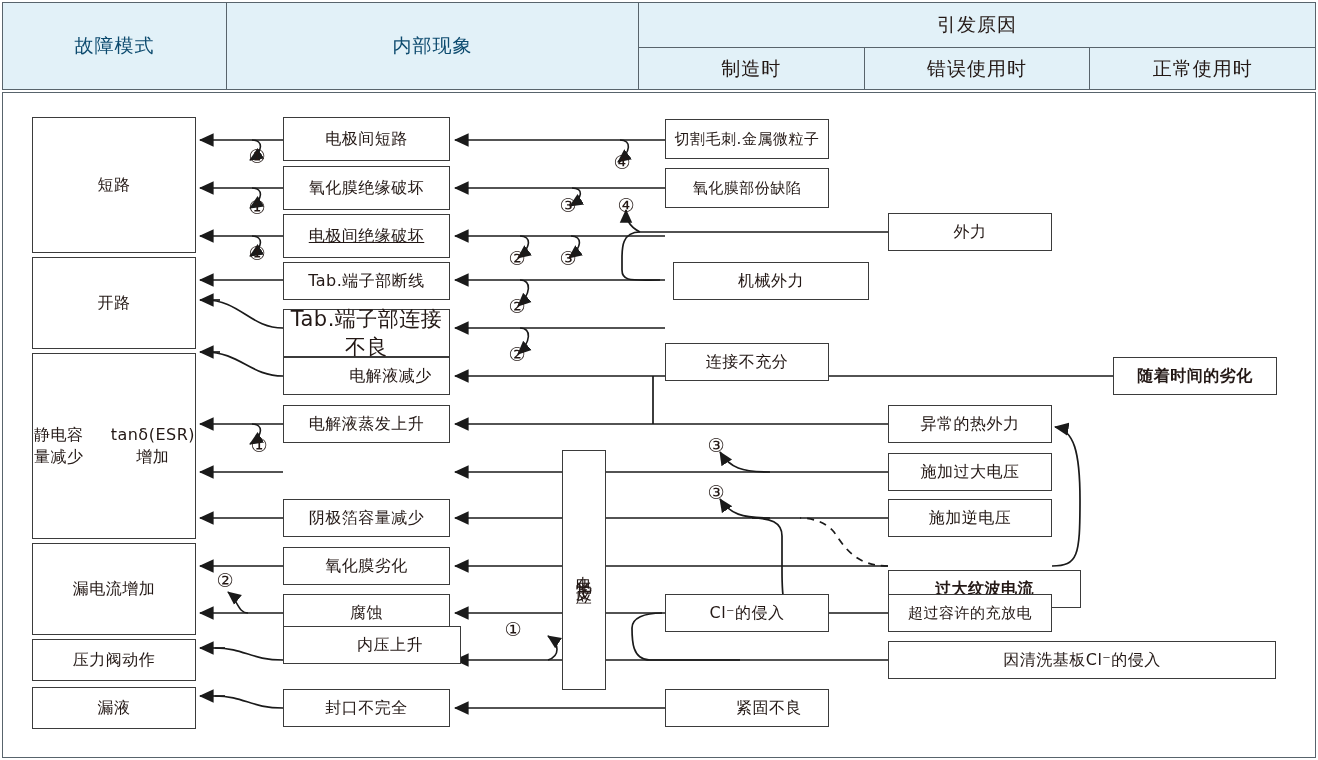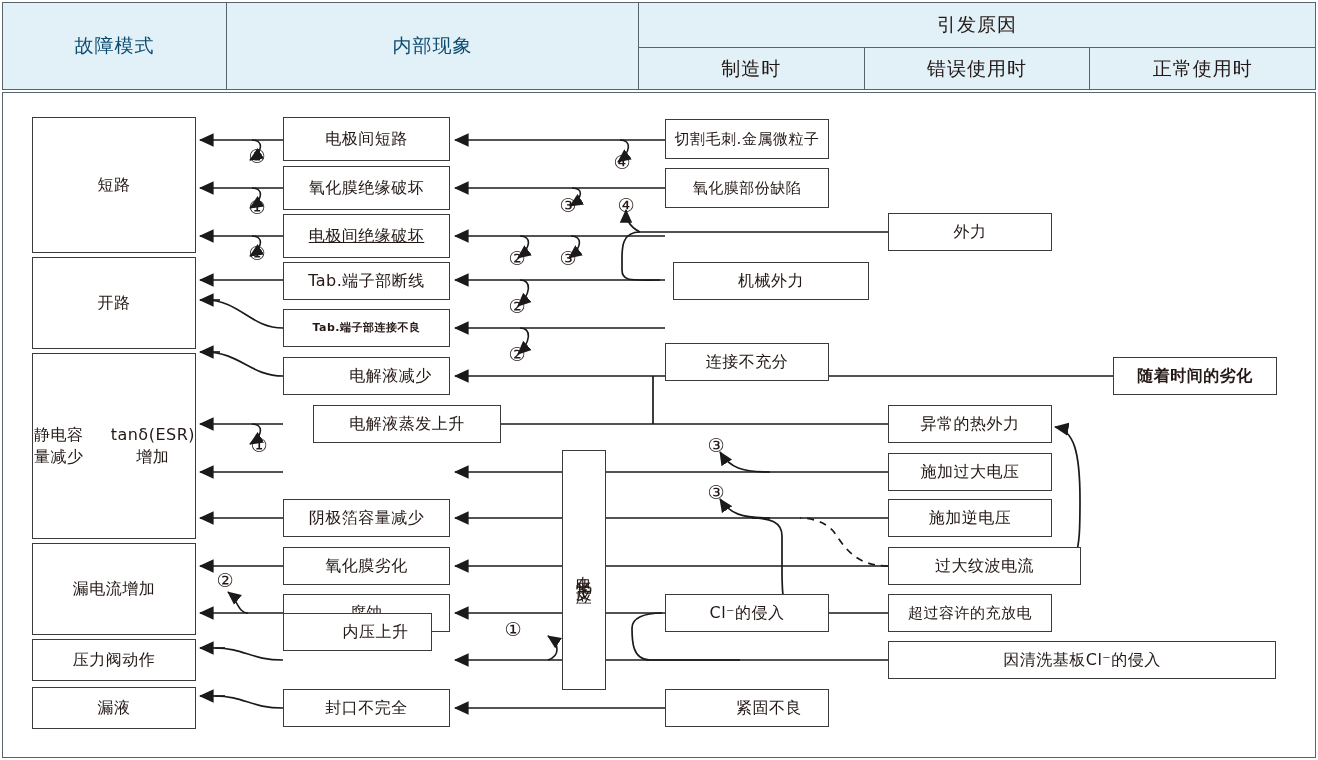--- a/index.html
+++ b/index.html
@@ -153,42 +153,42 @@
   <div class="node" id="fm-leak" style="left:32px;top:543px;width:164px;height:92px;">漏电流增加</div>
 
   <div class="node" id="fm-valve" style="left:32px;top:639px;width:164px;height:42px;">压力阀动作</div>
 
   <div class="node" id="fm-liquid" style="left:32px;top:687px;width:164px;height:42px;">漏液</div>
 
   <div class="node" style="left:283px;top:117px;width:167px;height:44px;">电极间短路</div>
   <div class="node" style="left:283px;top:166px;width:167px;height:44px;">氧化膜绝缘破坏</div>
   <div class="node" style="left:283px;top:214px;width:167px;height:44px;text-decoration:underline;">电极间绝缘破坏</div>
   <div class="node" style="left:283px;top:262px;width:167px;height:38px;">Tab.端子部断线</div>
-  <div class="node" style="left:283px;top:309px;width:167px;height:38px;font-size:11px;font-weight:bold;">Tab.端子部连接不良</div>
+  <div class="node" style="left:283px;top:309px;width:167px;height:48px;font-size:21px;">Tab.端子部连接不良</div>
   <div class="node" style="left:283px;top:357px;width:167px;height:38px;padding-left:48px;">电解液减少</div>
-  <div class="node" style="left:283px;top:405px;width:188px;height:38px;margin-left:30px;">电解液蒸发上升</div>
+  <div class="node" style="left:283px;top:405px;width:167px;height:38px;">电解液蒸发上升</div>
   <div class="node" style="left:283px;top:499px;width:167px;height:38px;">阴极箔容量减少</div>
   <div class="node" style="left:283px;top:547px;width:167px;height:38px;">氧化膜劣化</div>
   <div class="node" style="left:283px;top:594px;width:167px;height:38px;">腐蚀</div>
-  <div class="node" style="left:283px;top:613px;width:149px;height:38px;padding-left:36px;">内压上升</div>
+  <div class="node" style="left:283px;top:626px;width:178px;height:38px;padding-left:36px;">内压上升</div>
   <div class="node" style="left:283px;top:689px;width:167px;height:38px;">封口不完全</div>
 
   <div class="node vert" style="left:562px;top:450px;width:44px;height:240px;font-size:16px;">电化学反应</div>
 
   <div class="node" style="left:665px;top:119px;width:164px;height:40px;font-size:15px;">切割毛刺.金属微粒子</div>
   <div class="node" style="left:665px;top:168px;width:164px;height:40px;font-size:15px;">氧化膜部份缺陷</div>
   <div class="node" style="left:665px;top:262px;width:196px;height:38px;margin-left:8px;">机械外力</div>
   <div class="node" style="left:665px;top:309px;width:164px;height:38px;margin-top:34px;">连接不充分</div>
   <div class="node" style="left:665px;top:689px;width:164px;height:38px;padding-left:44px;">紧固不良</div>
 
   <div class="node" style="left:888px;top:213px;width:164px;height:38px;">外力</div>
   <div class="node" style="left:888px;top:405px;width:164px;height:38px;">异常的热外力</div>
   <div class="node" style="left:888px;top:453px;width:164px;height:38px;">施加过大电压</div>
   <div class="node" style="left:888px;top:499px;width:164px;height:38px;">施加逆电压</div>
-  <div class="node" style="left:888px;top:547px;width:193px;height:38px;">过大纹波电流</div>
+  <div class="node" style="left:888px;top:570px;width:193px;height:38px;font-weight:bold;">过大纹波电流</div>
   <div class="node" style="left:888px;top:594px;width:164px;height:38px;font-size:15px;">超过容许的充放电</div>
   <div class="node" style="left:665px;top:594px;width:164px;height:38px;">Cl⁻的侵入</div>
   <div class="node" style="left:888px;top:641px;width:388px;height:38px;">因清洗基板Cl⁻的侵入</div>
 
   <div class="node" style="left:1113px;top:357px;width:164px;height:38px;font-weight:bold;">随着时间的劣化</div>
 
   <div id="markers">
       <div style="position: absolute; left: 246px; top: 145px; width: 22px; height: 22px; line-height: 22px; text-align: center; font-size: 19px; color: rgb(35, 24, 21); font-family: &quot;DejaVu Sans&quot;, &quot;Liberation Sans&quot;, sans-serif;">①</div>
       <div style="position: absolute; left: 246px; top: 196px; width: 22px; height: 22px; line-height: 22px; text-align: center; font-size: 19px; color: rgb(35, 24, 21); font-family: &quot;DejaVu Sans&quot;, &quot;Liberation Sans&quot;, sans-serif;">①</div>
       <div style="position: absolute; left: 246px; top: 242px; width: 22px; height: 22px; line-height: 22px; text-align: center; font-size: 19px; color: rgb(35, 24, 21); font-family: &quot;DejaVu Sans&quot;, &quot;Liberation Sans&quot;, sans-serif;">①</div>

